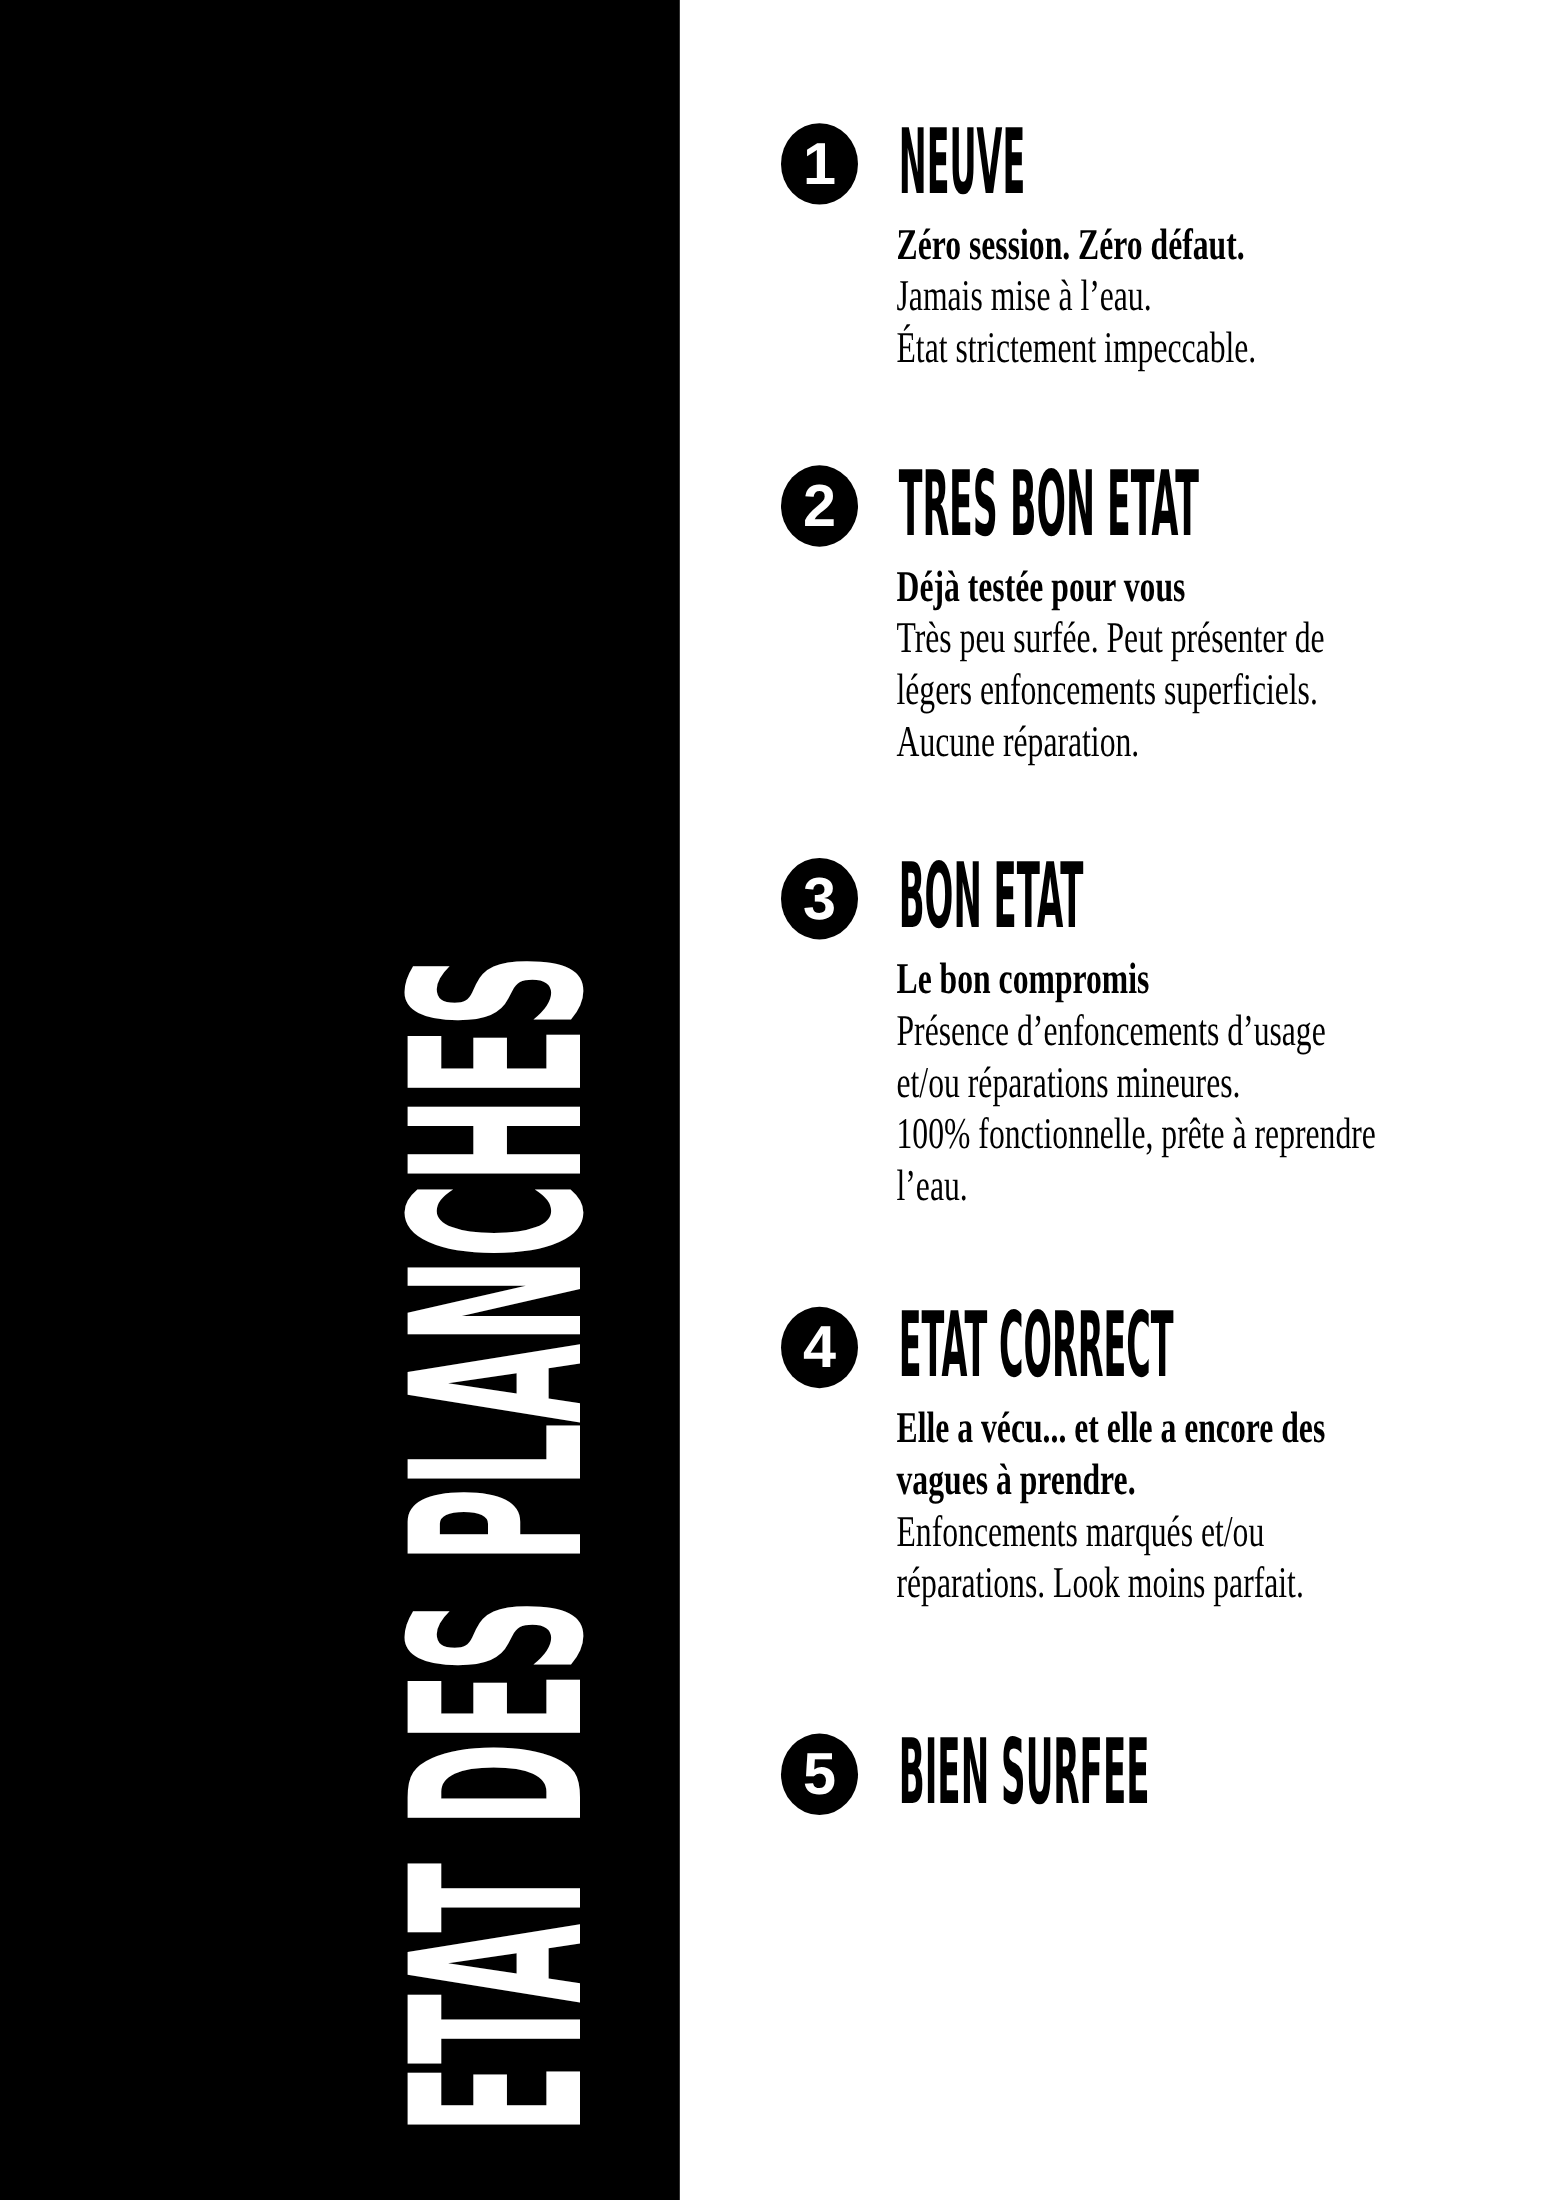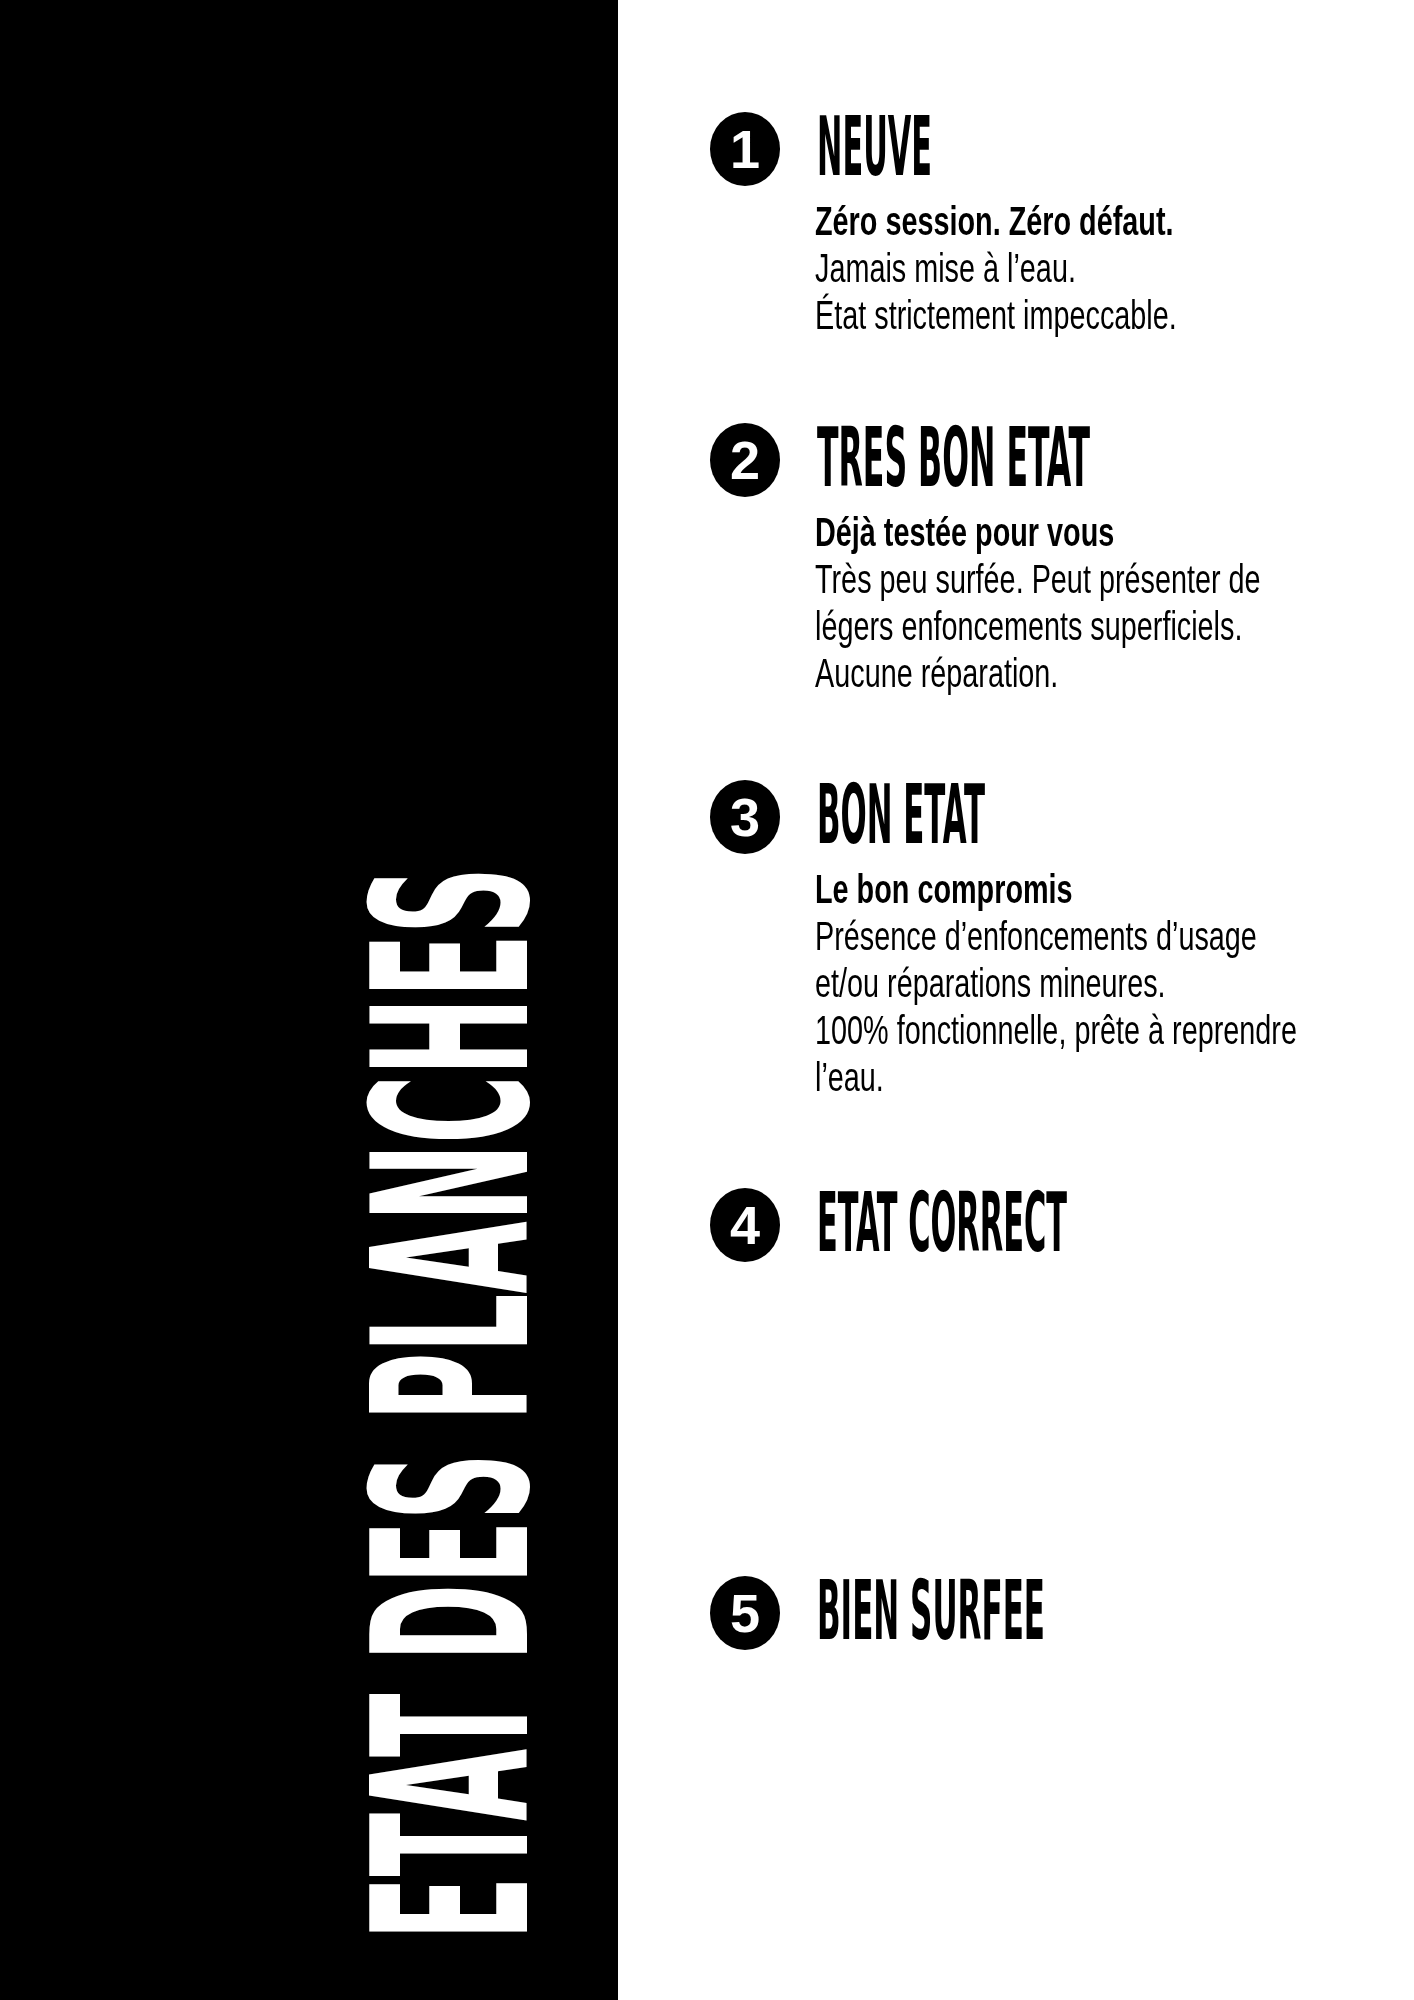--- a/index.html
+++ b/index.html
@@ -11,21 +11,21 @@
              font-weight:700;font-stretch:condensed;font-size:215px;}
   .section{position:absolute;left:710px;width:660px;}
   .sec-row{display:flex;align-items:center;height:74px;}
   .badge{width:70px;height:74px;background:#000;border-radius:50%;
          display:flex;align-items:center;justify-content:center;flex:0 0 auto;}
   .badge span{color:#fff;font-weight:700;font-size:54px;line-height:1;
               font-family:"Liberation Sans",sans-serif;}
   .heading-svg{margin-left:35px;height:80px;overflow:visible;}
   .heading-svg text{fill:#000;font-family:"DejaVu Sans Condensed","DejaVu Sans",sans-serif;
                     font-weight:700;font-stretch:condensed;font-size:82px;}
-  .sec-body{margin:12px 0 0 105px;}
+  .sec-body{margin:12px 0 0 105px;font-family:Liberation Serif, serif;}
   .line{font-size:40px;line-height:47px;white-space:nowrap;
         transform:scaleX(0.72);transform-origin:0 50%;font-weight:400;}
   .line.bold{font-weight:700;}
   
   #sec1{top:112px;} #sec2{top:423px;} #sec3{top:780px;} #sec4{top:1188px;} #sec5{top:1576px;}
 </style>
 </head>
 <body>
 
 <div class="page">
@@ -89,20 +89,26 @@
 
   <div class="section" id="sec4">
     <div class="sec-row">
       <div class="badge">
         <span>4</span>
       </div>
       <svg class="heading-svg" width="262" height="80">
         <text x="2" y="66" textLength="250" lengthAdjust="spacingAndGlyphs">ETAT CORRECT</text>
       </svg>
     </div>
+    <div class="sec-body">
+      <div class="line bold">Elle a vécu... et elle a encore des</div>
+      <div class="line bold">vagues à prendre.</div>
+      <div class="line">Enfoncements marqués et/ou</div>
+      <div class="line">réparations. Look moins parfait.</div>
+    </div>
   </div>
 
   <div class="section" id="sec5">
     <div class="sec-row">
       <div class="badge">
         <span>5</span>
       </div>
       <svg class="heading-svg" width="240" height="80">
         <text x="2" y="66" textLength="228" lengthAdjust="spacingAndGlyphs">BIEN SURFEE</text>
       </svg>

